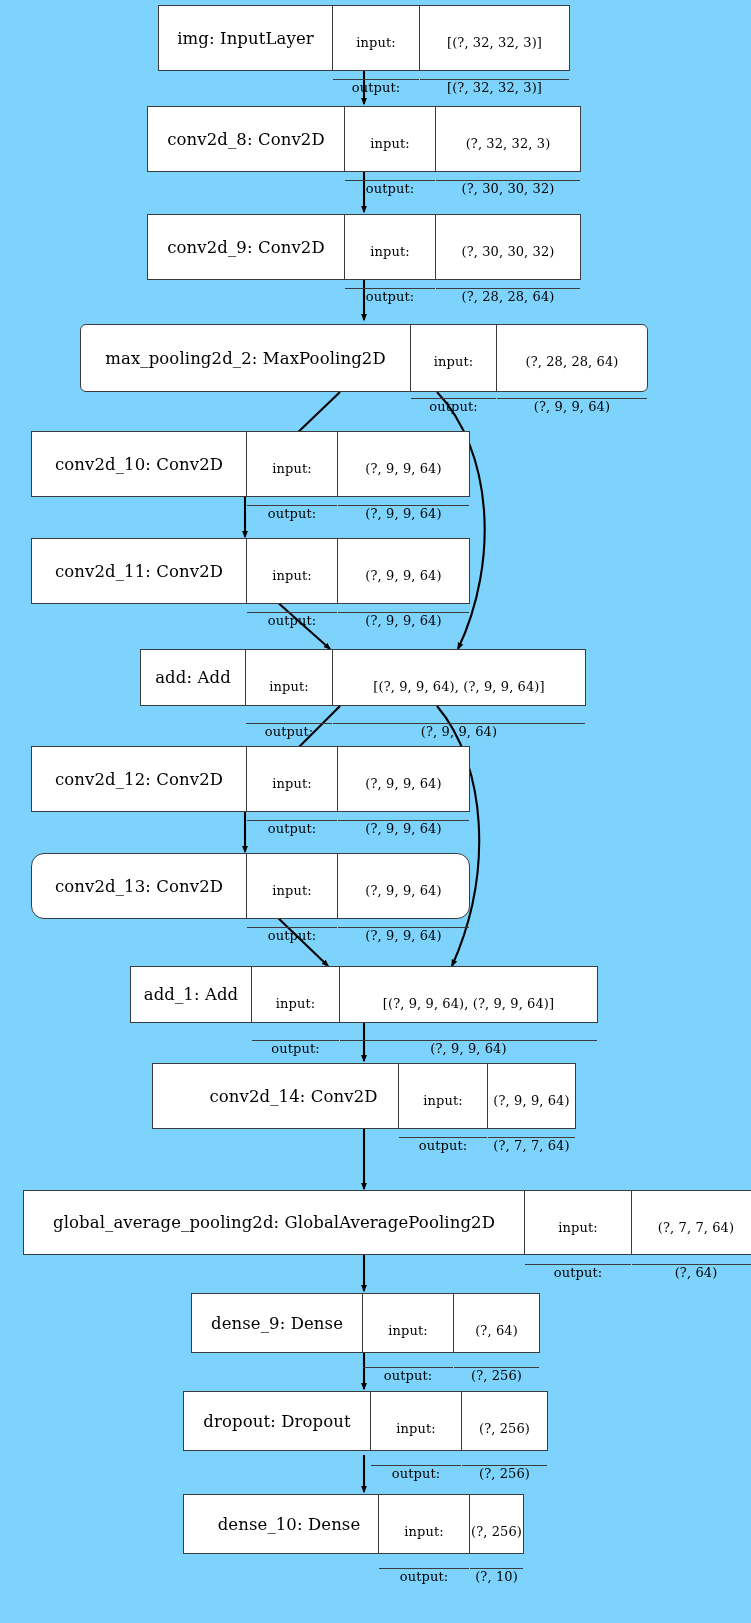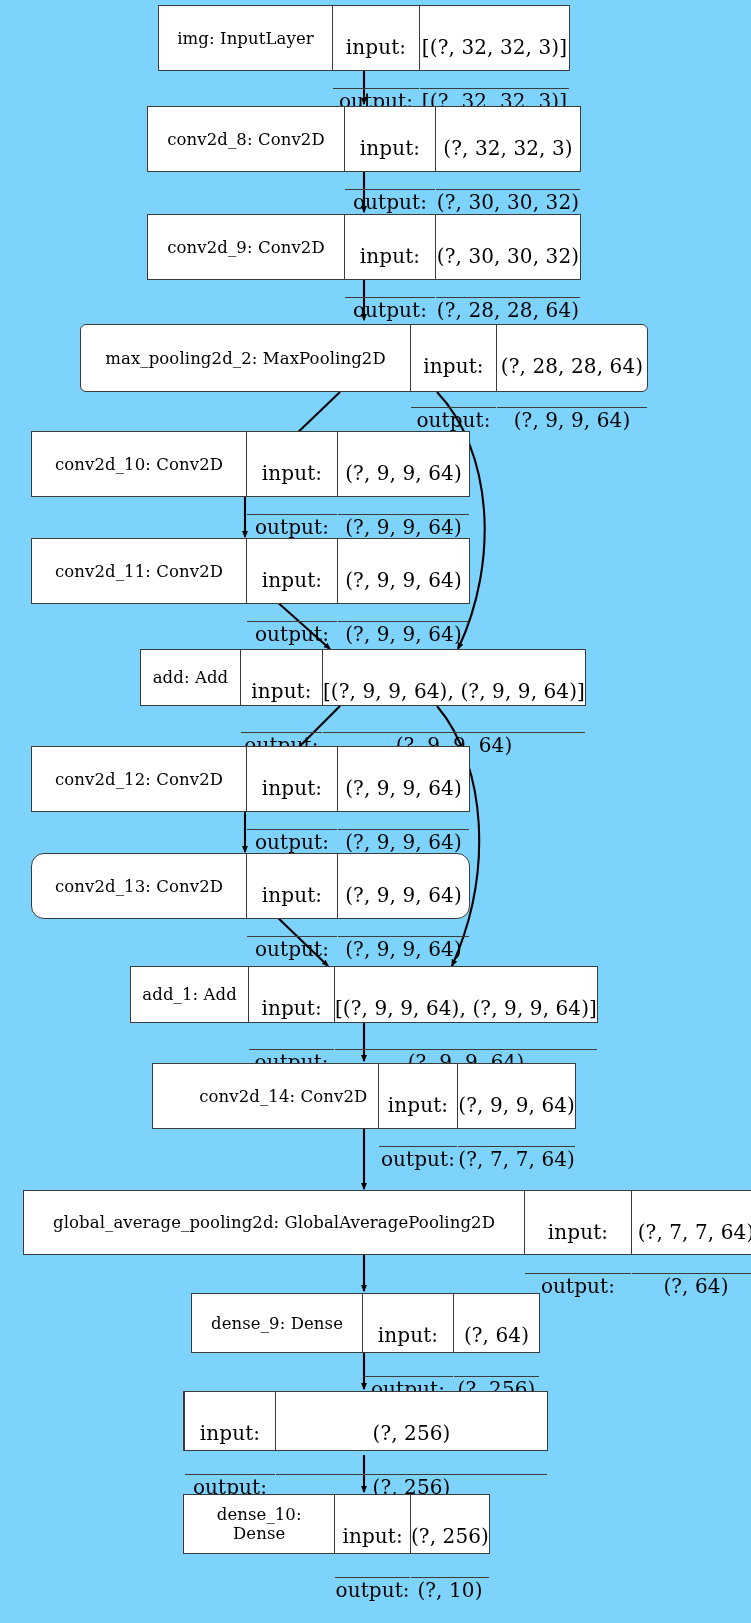--- a/index.html
+++ b/index.html
@@ -12,21 +12,21 @@
   .cell-name{display:flex;align-items:center;justify-content:center;
              box-sizing:border-box;padding:0 8px;text-align:center;}
   .col-io{display:flex;flex-direction:column;box-sizing:border-box;
           border-left:1.4px solid #3b3b3b;}
   .col-shape{display:flex;flex-direction:column;box-sizing:border-box;
              border-left:1.4px solid #3b3b3b;text-align:center;}
   .cell{display:flex;align-items:center;justify-content:center;
         box-sizing:border-box;flex:1 1 50%;white-space:nowrap;}
   .col-io .cell + .cell,.col-shape .cell + .cell{border-top:1.4px solid #3b3b3b;}
   .t16{font-size:16.5px;}
-  .t15{font-size:20px;margin-top:29px;}
+  .t15{font-size:13px;margin-top:29px;}
   .lbl{color:#000000;letter-spacing:0.1px;}
 </style>
 </head>
 <body>
 
 <div id="canvas">
 
   <svg class="graph" viewBox="0 0 751 1623">
     <defs>
       <marker id="arrow" markerWidth="10" markerHeight="10" refX="6.2" refY="3.4" orient="auto" markerUnits="userSpaceOnUse">
@@ -203,31 +203,32 @@
       <div class="cell t15 lbl">input:</div>
       <div class="cell t15 lbl">output:</div>
     </div>
     <div class="col-shape" style="flex:1;">
       <div class="cell t15 lbl">(?, 64)</div>
       <div class="cell t15 lbl">(?, 256)</div>
     </div>
   </div>
 
   <div class="node-box" style="left:183px;top:1391px;width:365px;height:60px;">
-    <div class="col-io" style="width:91px;">
-      <div class="cell t15 lbl">input:</div>
-      <div class="cell t15 lbl">output:</div>
-    </div>
-    <div class="col-shape" style="flex:1;">
-      <div class="cell t15 lbl">(?, 256)</div>
-      <div class="cell t15 lbl">(?, 256)</div>
-    </div>
-  </div>
-
-  <div class="node-box" style="left:183px;top:1494px;width:307px;height:60px;">
+    <div class="cell-name t16 lbl" style="width:186px;">dropout: Dropout</div>
+    <div class="col-io" style="width:91px;">
+      <div class="cell t15 lbl">input:</div>
+      <div class="cell t15 lbl">output:</div>
+    </div>
+    <div class="col-shape" style="flex:1;">
+      <div class="cell t15 lbl">(?, 256)</div>
+      <div class="cell t15 lbl">(?, 256)</div>
+    </div>
+  </div>
+
+  <div class="node-box" style="left:183px;top:1494px;width:341px;height:60px;padding-left:16px;">
     <div class="cell-name t16 lbl" style="width:178px;">dense_10: Dense</div>
     <div class="col-io" style="width:91px;">
       <div class="cell t15 lbl">input:</div>
       <div class="cell t15 lbl">output:</div>
     </div>
     <div class="col-shape" style="flex:1;">
       <div class="cell t15 lbl">(?, 256)</div>
       <div class="cell t15 lbl">(?, 10)</div>
     </div>
   </div>

